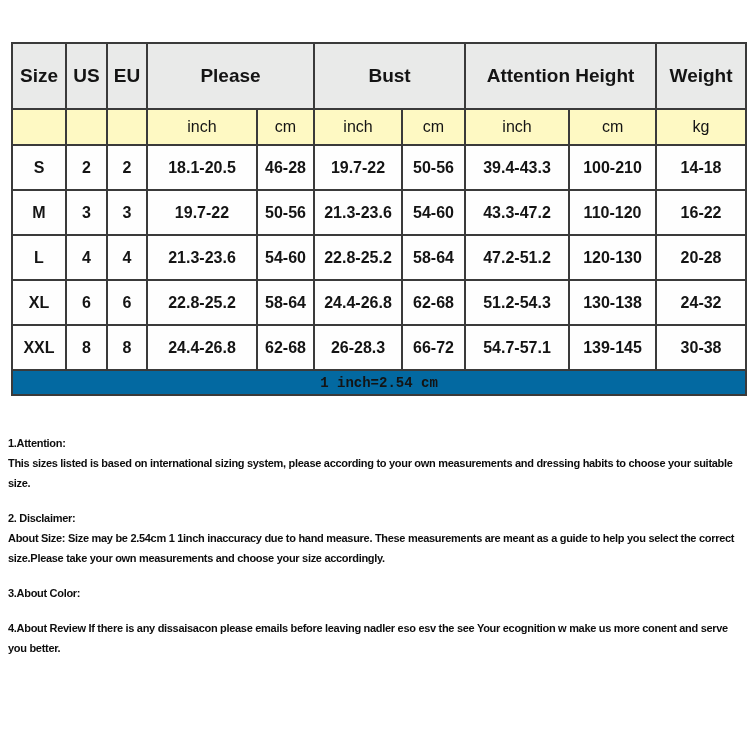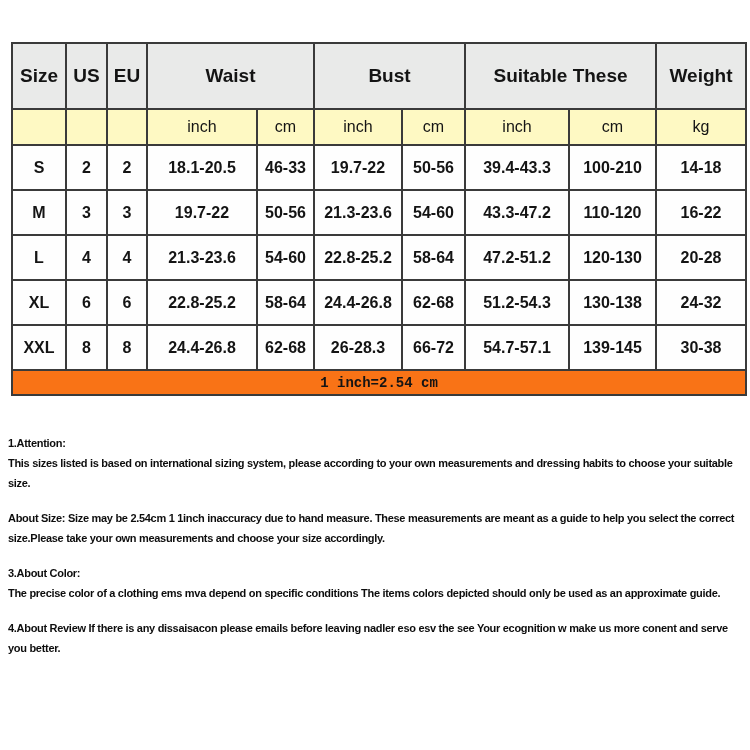--- a/index.html
+++ b/index.html
@@ -24,21 +24,21 @@
     background:#e9eae9;font-size:19px;font-weight:bold;height:64px;
     letter-spacing:0px;
   }
   tr.hrow2 th{
     background:#fef9c3;font-size:16px;font-weight:normal;height:34px;
   }
   tr.datarow td{
     background:#fefefe;font-size:16px;font-weight:bold;height:43px;
   }
   tr.noterow td{
-    background:#f97316;
+    background:#0369a1;
     font-family:"Liberation Mono", monospace;
     font-weight:bold;font-size:14px;height:23px;
   }
 
   .notes-block{
     position:absolute;left:8px;top:433px;width:736px;
   }
   .section{margin:0 0 15px 0;}
   .sec-heading, .sec-body{
     font-size:11px;line-height:20px;font-weight:bold;
@@ -61,44 +61,44 @@
         <col style="width:63px">
       <col style="width:104px">
         <col style="width:87px">
       <col style="width:90px">
     </colgroup>
     <tbody>
       <tr class="hrow1">
         <th>Size</th>
         <th>US</th>
         <th>EU</th>
-        <th colspan="2">Waist</th>
+        <th colspan="2">Please</th>
         <th colspan="2">Bust</th>
-        <th colspan="2">Suitable These</th>
+        <th colspan="2">Attention Height</th>
         <th>Weight</th>
       </tr>
       <tr class="hrow2">
         <th></th>
         <th></th>
         <th></th>
         <th>inch</th>
         <th>cm</th>
         <th>inch</th>
         <th>cm</th>
         <th>inch</th>
         <th>cm</th>
         <th>kg</th>
       </tr>
 
       <tr class="datarow">
         <td>S</td>
         <td>2</td>
         <td>2</td>
         <td>18.1-20.5</td>
-        <td>46-33</td>
+        <td>46-28</td>
         <td>19.7-22</td>
         <td>50-56</td>
         <td>39.4-43.3</td>
         <td>100-210</td>
         <td>14-18</td>
       </tr>
       <tr class="datarow">
         <td>M</td>
         <td>3</td>
         <td>3</td>
@@ -152,25 +152,25 @@
       </tr>
     </tbody>
   </table>
 
   <div class="notes-block">
     <div class="section">
       <div class="sec-heading">1.Attention:</div>
       <div class="sec-body">This sizes listed is based on international sizing system, please according to your own measurements and dressing habits to choose your suitable size.</div>
     </div>
     <div class="section">
+      <div class="sec-heading">2. Disclaimer:</div>
       <div class="sec-body">About Size: Size may be 2.54cm 1 1inch inaccuracy due to hand measure. These measurements are meant as a guide to help you select the correct size.Please take your own measurements and choose your size accordingly.</div>
     </div>
     <div class="section">
       <div class="sec-heading">3.About Color:</div>
-      <div class="sec-body">The precise color of a clothing ems mva depend on specific conditions The items colors depicted should only be used as an approximate guide.</div>
     </div>
     <div class="section">
       <div class="sec-heading"></div>
       <div class="sec-body">4.About Review If there is any dissaisacon please emails before leaving nadler eso esv the see Your ecognition w make us more conent and serve you better.</div>
     </div>
   </div>
 
 </div>
 
 </body></html>

